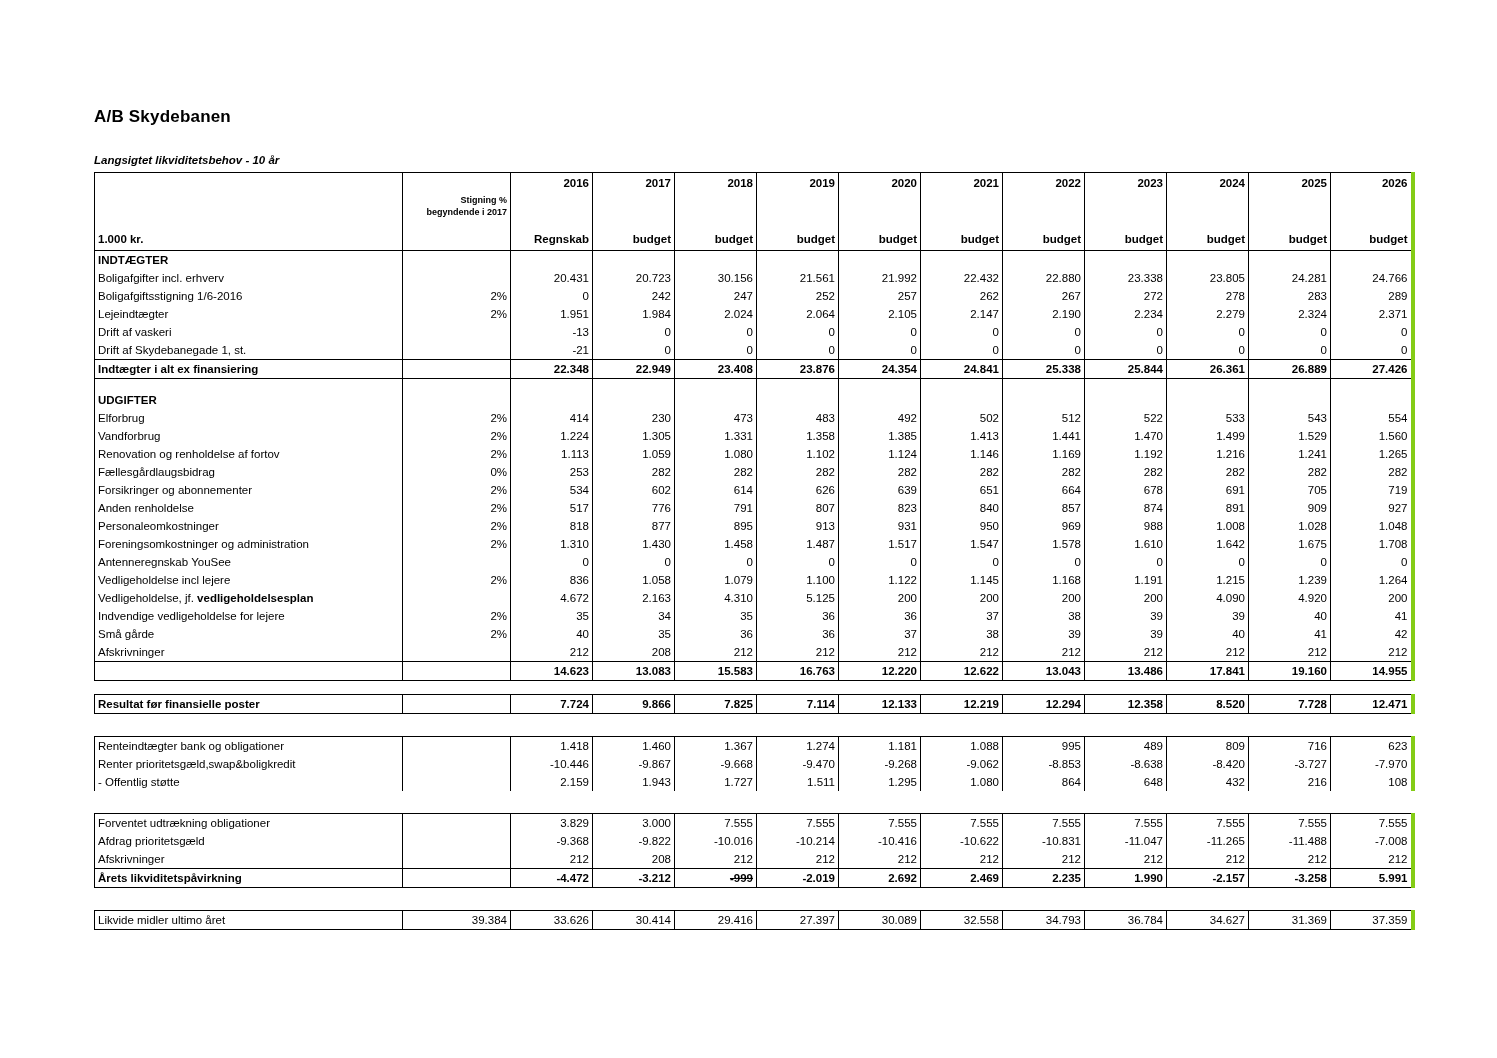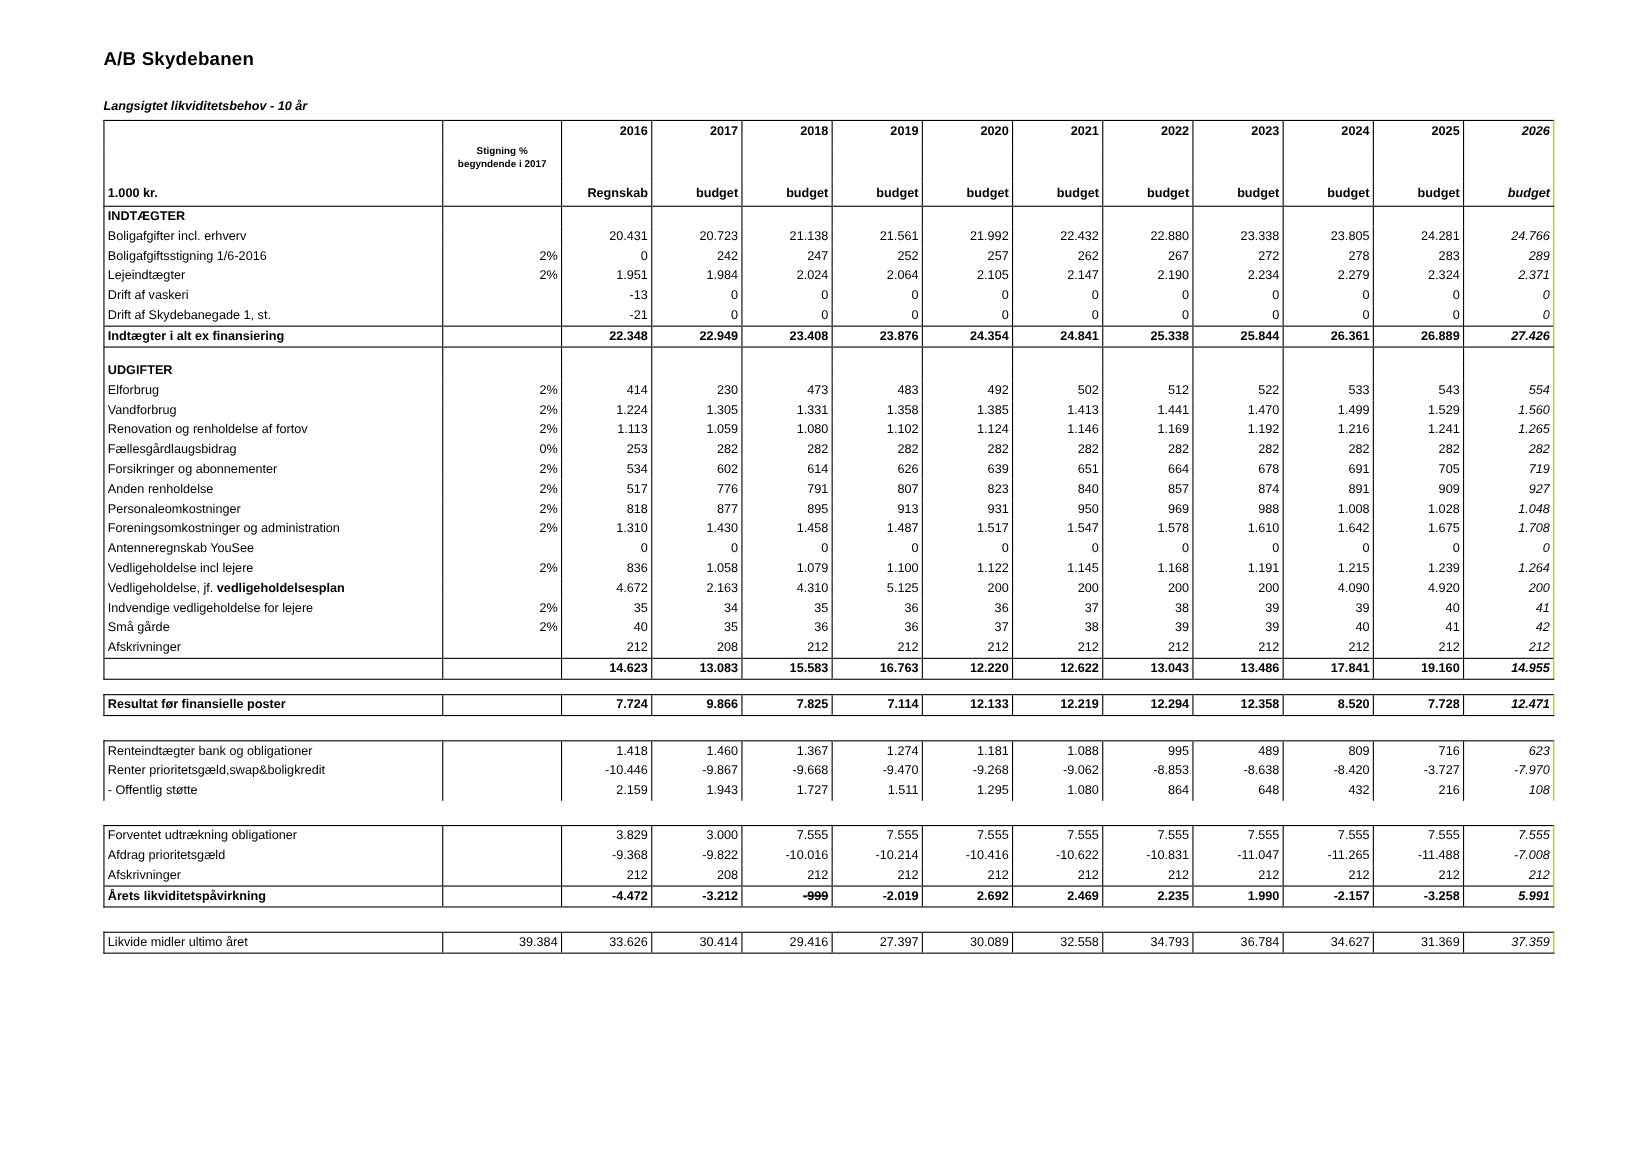--- a/index.html
+++ b/index.html
@@ -13,21 +13,21 @@
     height: 1058px;
     font-family: "Liberation Sans", sans-serif;
     color: #000000;
     overflow: hidden;
   }
   #page {
     position: relative;
     width: 1455px;
     height: 1058px;
     box-sizing: border-box;
-    padding: 45px 88px 0 94px;
+    padding: 108px 88px 0 94px;
   }
   #doc-title {
     font-size: 17px;
     font-weight: bold;
     letter-spacing: 0.2px;
     margin: 0 0 30px 0;
     line-height: 1;
   }
   #subtitle {
     font-size: 11.5px;
@@ -56,27 +56,27 @@
   col.c-year   { width: 82px; }
 
   
   .lbl  { text-align: left; }
   .num  { text-align: right; }
   .ctr  { text-align: center; }
   .b    { font-weight: bold; }
 
   
   .bl { border-left: 1px solid #000; }
-  .br { border-right: 1px solid #84cc16; font-style: italic; }
+  .br { border-right: 4px solid #84cc16; }
   .bt { border-top: 1px solid #000; }
   .bb { border-bottom: 1px solid #000; }
 
   
   tr.hdr-year td { height: 20px; line-height: 19px; font-weight: bold; vertical-align: top; padding-top: 1px;}
-  tr.hdr-mid  td { height: 34px; line-height: 12px; vertical-align: top; }
+  tr.hdr-mid  td { height: 34px; line-height: 12px; vertical-align: top; text-align: right; }
   tr.hdr-unit td { height: 22px; line-height: 21px; font-weight: bold; vertical-align: bottom; }
 
   .pcthead {
     font-size: 9px;
     font-weight: bold;
     line-height: 11px;
     text-align: center;
     padding-top: 6px;
   }
   tr.spacer td { height: 12px; line-height: 12px; }
@@ -169,21 +169,21 @@
           <td class="bl"></td>
           <td class="bl"></td>
           <td class="bl"></td>
           <td class="bl br"></td>
         </tr>
         <tr>
           <td class="lbl bl">Boligafgifter incl. erhverv</td>
           <td class="num bl"></td>
           <td class="num bl">20.431</td>
           <td class="num bl">20.723</td>
-          <td class="num bl">21.138</td>
+          <td class="num bl">30.156</td>
           <td class="num bl">21.561</td>
           <td class="num bl">21.992</td>
           <td class="num bl">22.432</td>
           <td class="num bl">22.880</td>
           <td class="num bl">23.338</td>
           <td class="num bl">23.805</td>
           <td class="num bl">24.281</td>
           <td class="num bl br">24.766</td>
         </tr>
         <tr>

